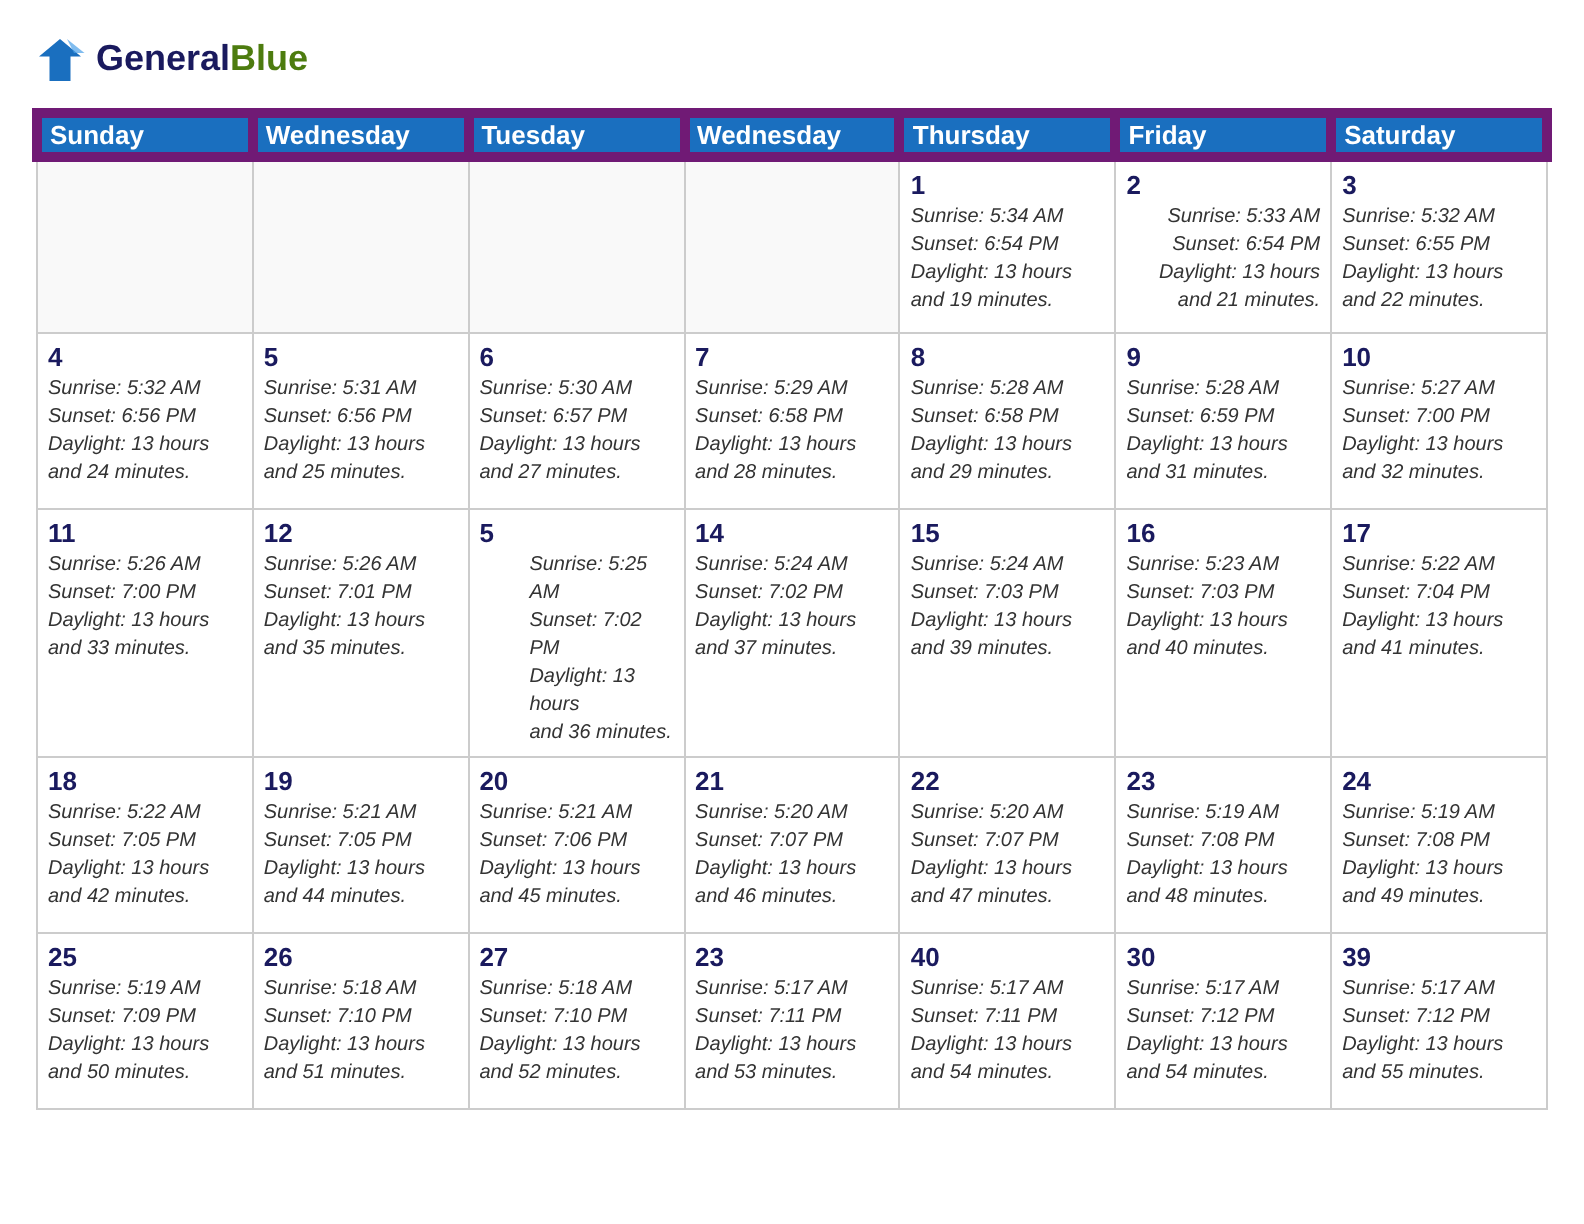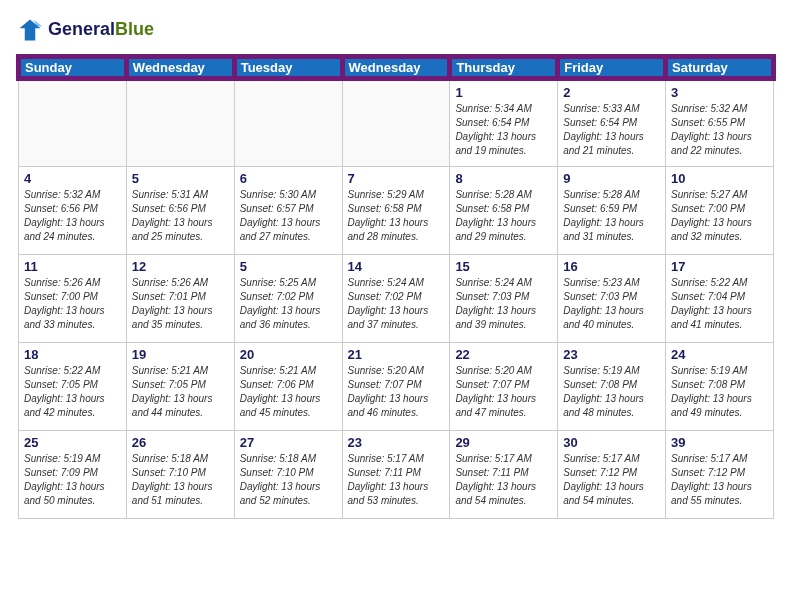--- a/index.html
+++ b/index.html
@@ -126,21 +126,21 @@
         <td class="empty"></td>
         <td>
           <div class="day-num">1</div>
           <div class="day-info" style="white-space: pre-line;">Sunrise: 5:34 AM
 Sunset: 6:54 PM
 Daylight: 13 hours
 and 19 minutes.</div>
         </td>
         <td>
           <div class="day-num">2</div>
-          <div class="day-info" style="white-space: pre-line;">Sunrise: 5:33 AM
+          <div class="day-info" style="white-space: pre-line; text-align: right;">Sunrise: 5:33 AM
 Sunset: 6:54 PM
 Daylight: 13 hours
 and 21 minutes.</div>
         </td>
         <td>
           <div class="day-num">3</div>
           <div class="day-info" style="white-space: pre-line;">Sunrise: 5:32 AM
 Sunset: 6:55 PM
 Daylight: 13 hours
 and 22 minutes.</div>
@@ -207,21 +207,21 @@
         </td>
         <td>
           <div class="day-num">12</div>
           <div class="day-info" style="white-space: pre-line;">Sunrise: 5:26 AM
 Sunset: 7:01 PM
 Daylight: 13 hours
 and 35 minutes.</div>
         </td>
         <td>
           <div class="day-num">5</div>
-          <div class="day-info" style="white-space: pre-line;">Sunrise: 5:25 AM
+          <div class="day-info" style="white-space: pre-line; margin-left: 25px;">Sunrise: 5:25 AM
 Sunset: 7:02 PM
 Daylight: 13 hours
 and 36 minutes.</div>
         </td>
         <td>
           <div class="day-num">14</div>
           <div class="day-info" style="white-space: pre-line;">Sunrise: 5:24 AM
 Sunset: 7:02 PM
 Daylight: 13 hours
 and 37 minutes.</div>
@@ -322,21 +322,21 @@
 and 52 minutes.</div>
         </td>
         <td>
           <div class="day-num">23</div>
           <div class="day-info" style="white-space: pre-line;">Sunrise: 5:17 AM
 Sunset: 7:11 PM
 Daylight: 13 hours
 and 53 minutes.</div>
         </td>
         <td>
-          <div class="day-num">29</div>
+          <div class="day-num">40</div>
           <div class="day-info" style="white-space: pre-line;">Sunrise: 5:17 AM
 Sunset: 7:11 PM
 Daylight: 13 hours
 and 54 minutes.</div>
         </td>
         <td>
           <div class="day-num">30</div>
           <div class="day-info" style="white-space: pre-line;">Sunrise: 5:17 AM
 Sunset: 7:12 PM
 Daylight: 13 hours

